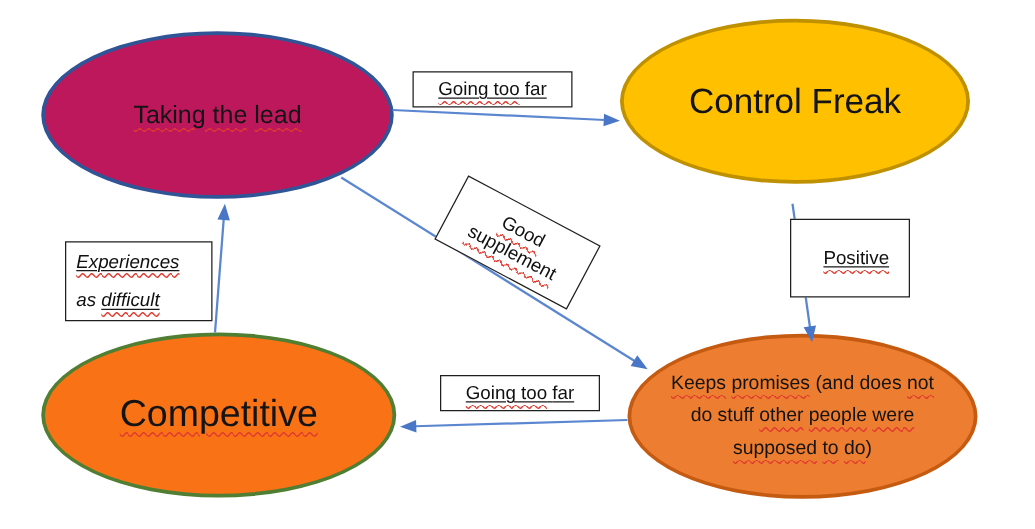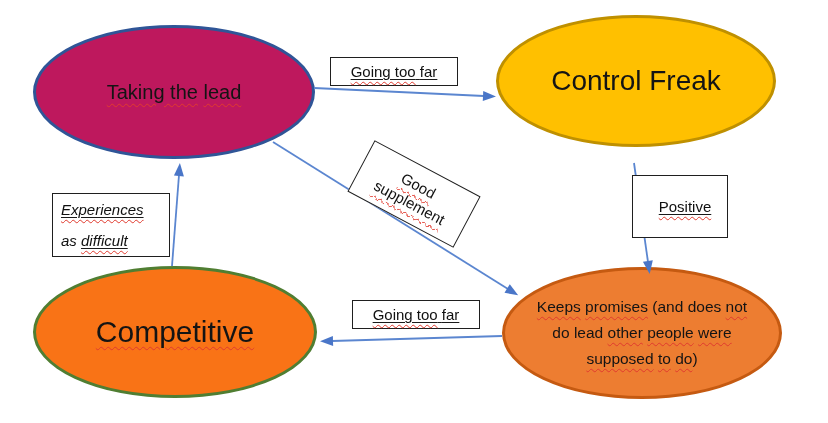--- a/index.html
+++ b/index.html
@@ -64,21 +64,21 @@
   </div>
 
   <div class="node node-orange">
     <div class="oline">
       <span class="sq">Keeps</span>
       <span class="sq">promises</span>
       <span>(and does</span>
       <span class="sq">not</span>
     </div>
     <div class="oline">
-      <span>do lead</span>
+      <span>do stuff</span>
       <span class="sq">other</span>
       <span class="sq">people</span>
       <span class="sq">were</span>
     </div>
     <div class="oline">
       <span class="sq">supposed</span>
       <span class="sq">to</span>
       <span class="sq">do</span><span>)</span>
     </div>
   </div>

